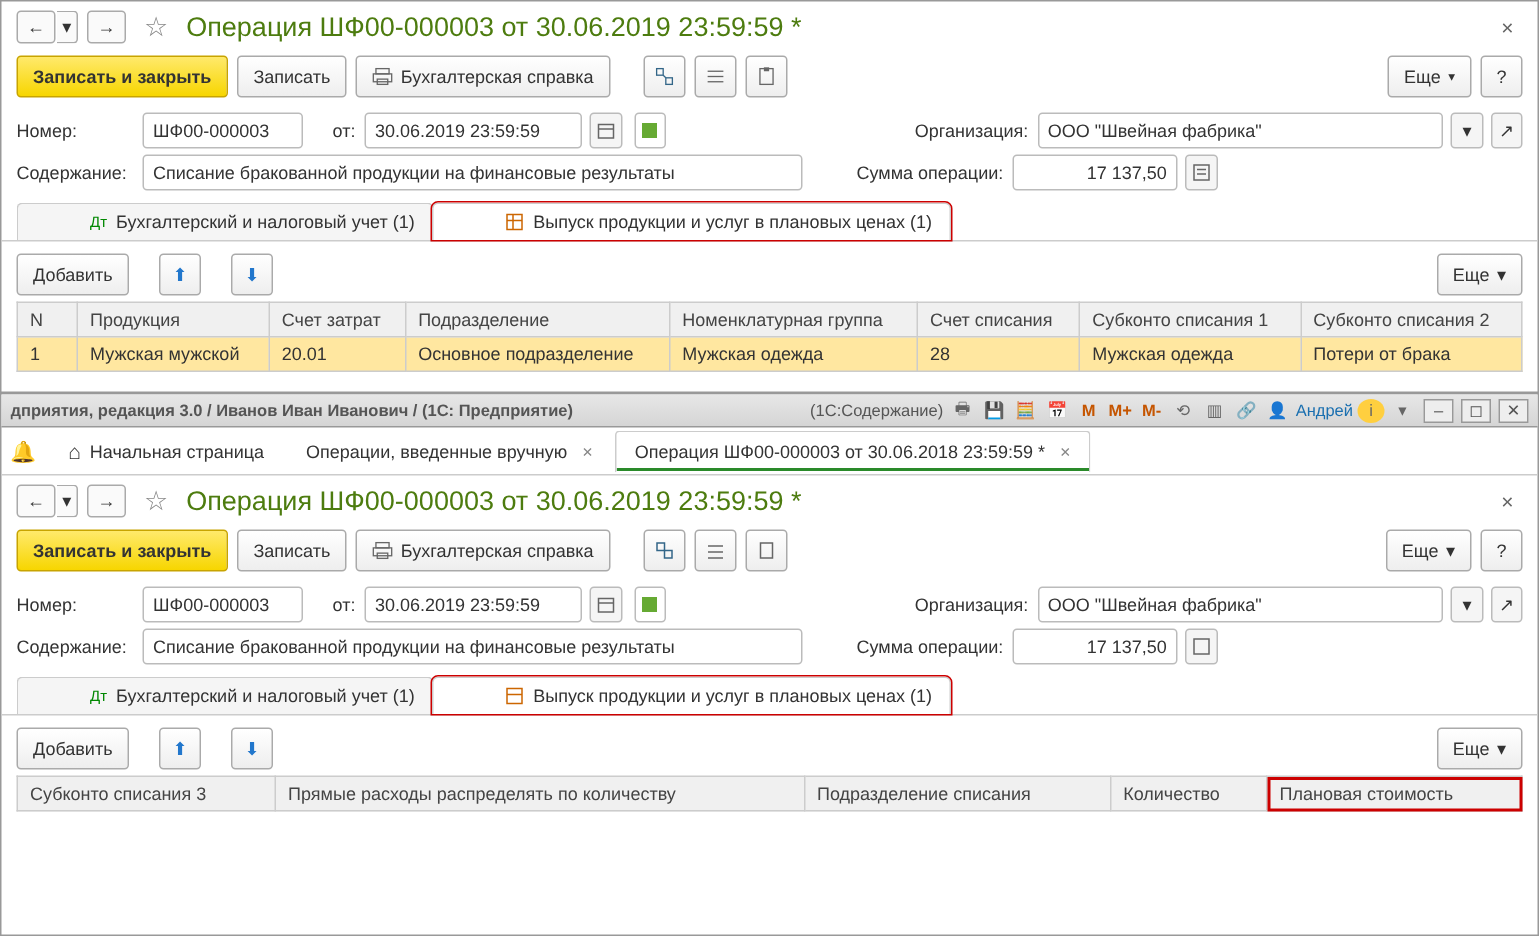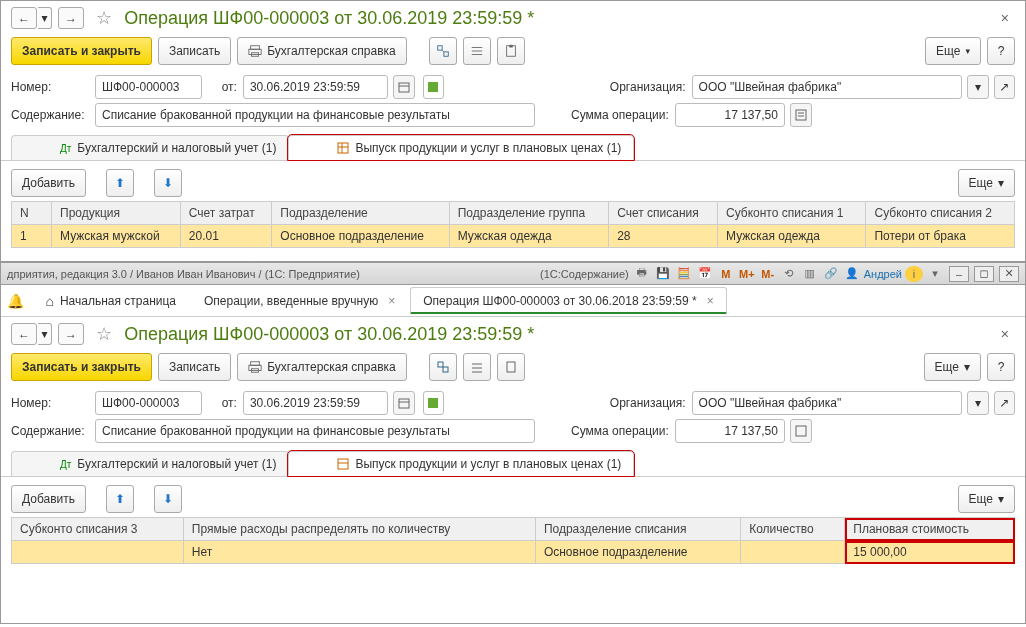--- a/index.html
+++ b/index.html
@@ -37,21 +37,21 @@
 
   .subtoolbar { display:flex; padding:8px 10px 4px; gap:20px; }
   .table { width: calc(100% - 20px); margin: 0 10px; border-collapse: collapse; }
   .table th, .table td { border: 1px solid #ccc; padding: 4px 8px; text-align: left; font-size: 12px; font-weight: normal; height: 22px; }
   .table th { background: #f0f0f0; color: #444; }
   .table tr.sel td { background: #ffe7a0; }
   .num { text-align: right; }
 
   
   .overlay-titlebar { position: relative; height: 22px; background: linear-gradient(#e7e7e7,#d5d5d5); border-bottom:1px solid #999; display:flex; align-items:center; font-size:11px; color:#555; padding:0 6px; gap:4px;}
-  .overlay-titlebar .tt { white-space: nowrap; overflow:hidden; text-overflow: ellipsis; flex:1; }
+  .overlay-titlebar .tt { white-space: nowrap; overflow:hidden; text-overflow: ellipsis; flex:1;font-weight:bold; }
   .overlay-titlebar .sys-icons { display:flex; gap:3px; align-items:center;}
   .overlay-titlebar .si { width:18px; height:16px; display:inline-flex; align-items:center; justify-content:center; font-size:11px; color:#666;}
   .overlay-titlebar .mplus { color:#c55500; font-weight:bold; }
   .overlay-titlebar .andrei { color:#1a6fb0; }
   .overlay-titlebar .wmin, .overlay-titlebar .wmax, .overlay-titlebar .wcls { width:20px; height:16px; border:1px solid #999; background:#eee; margin-left:2px; display:inline-flex;align-items:center;justify-content:center; cursor:pointer;}
 
   .maintabs { display:flex; align-items:center; border-bottom:1px solid #ccc; height:32px; padding:0 6px; gap:2px; }
   .maintab { height:28px; padding:0 12px; display:flex; align-items:center; gap:6px; border:1px solid transparent; cursor:pointer; font-size:12px;}
   .maintab.active { border:1px solid #ccc; border-bottom:1px solid #fff; background:#fff; border-radius:3px 3px 0 0; }
   .maintab .xc { color:#888; margin-left:4px; cursor:pointer;}
@@ -184,21 +184,21 @@
       <div class="btn"><span>Еще</span> ▾</div>
     </div>
 
     <table class="table">
       <tbody>
           <tr>
         <th style="width:40px">N</th>
         <th>Продукция</th>
         <th>Счет затрат</th>
         <th>Подразделение</th>
-        <th>Подразделение группа</th>
+        <th>Номенклатурная группа</th>
         <th>Счет списания</th>
         <th>Субконто списания 1</th>
         <th>Субконто списания 2</th>
       </tr>
       <tr class="sel">
         <td class="num">1</td>
         <td>Мужская мужской</td>
         <td>20.01</td>
         <td>Основное подразделение</td>
         <td>Мужская одежда</td>
@@ -359,23 +359,16 @@
 
     <table class="table">
       <tbody>
           <tr>
         <th>Субконто списания 3</th>
         <th>Прямые расходы распределять по количеству</th>
         <th>Подразделение списания</th>
         <th>Количество</th>
         <th class="hl-red-box">Плановая стоимость</th>
       </tr>
-      <tr class="sel">
-        <td></td>
-        <td>Нет</td>
-        <td>Основное подразделение</td>
-        <td></td>
-        <td class="num hl-red-box">15 000,00</td>
-      </tr>
     </tbody>
       </table>
   </div>
 </div>
 
 </body></html>

